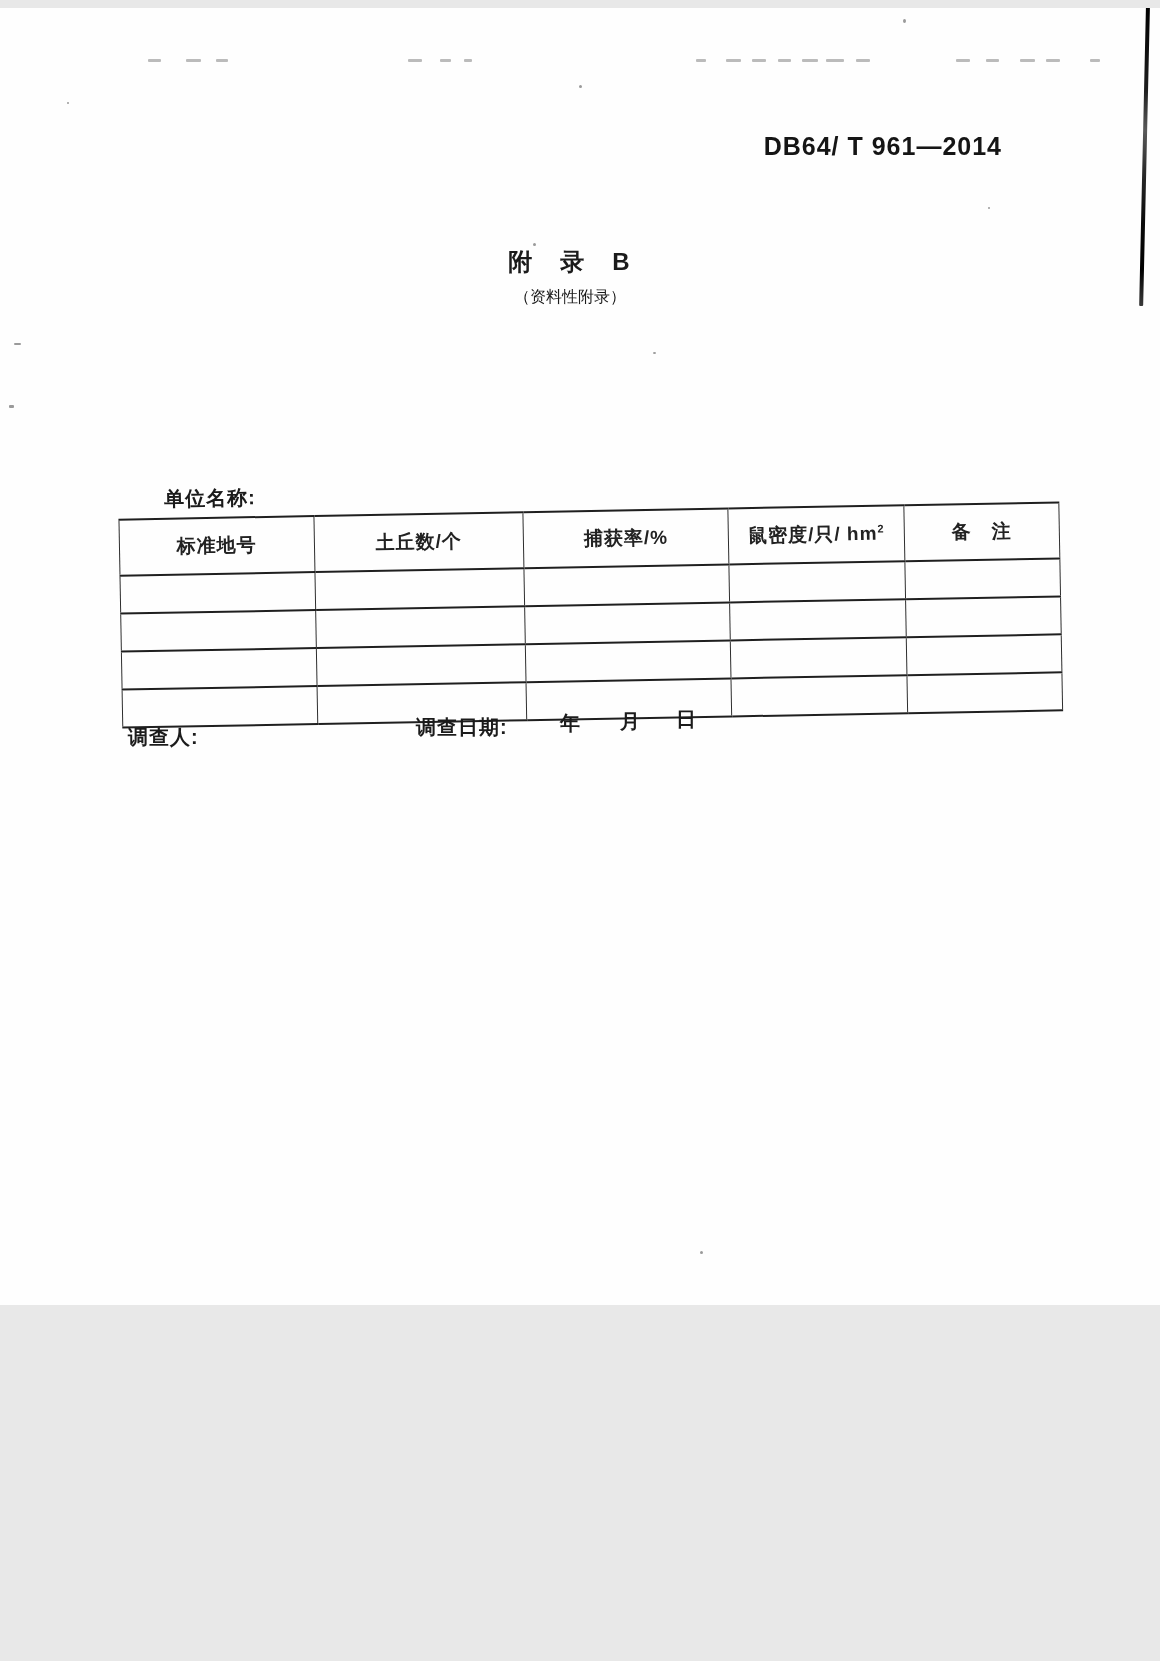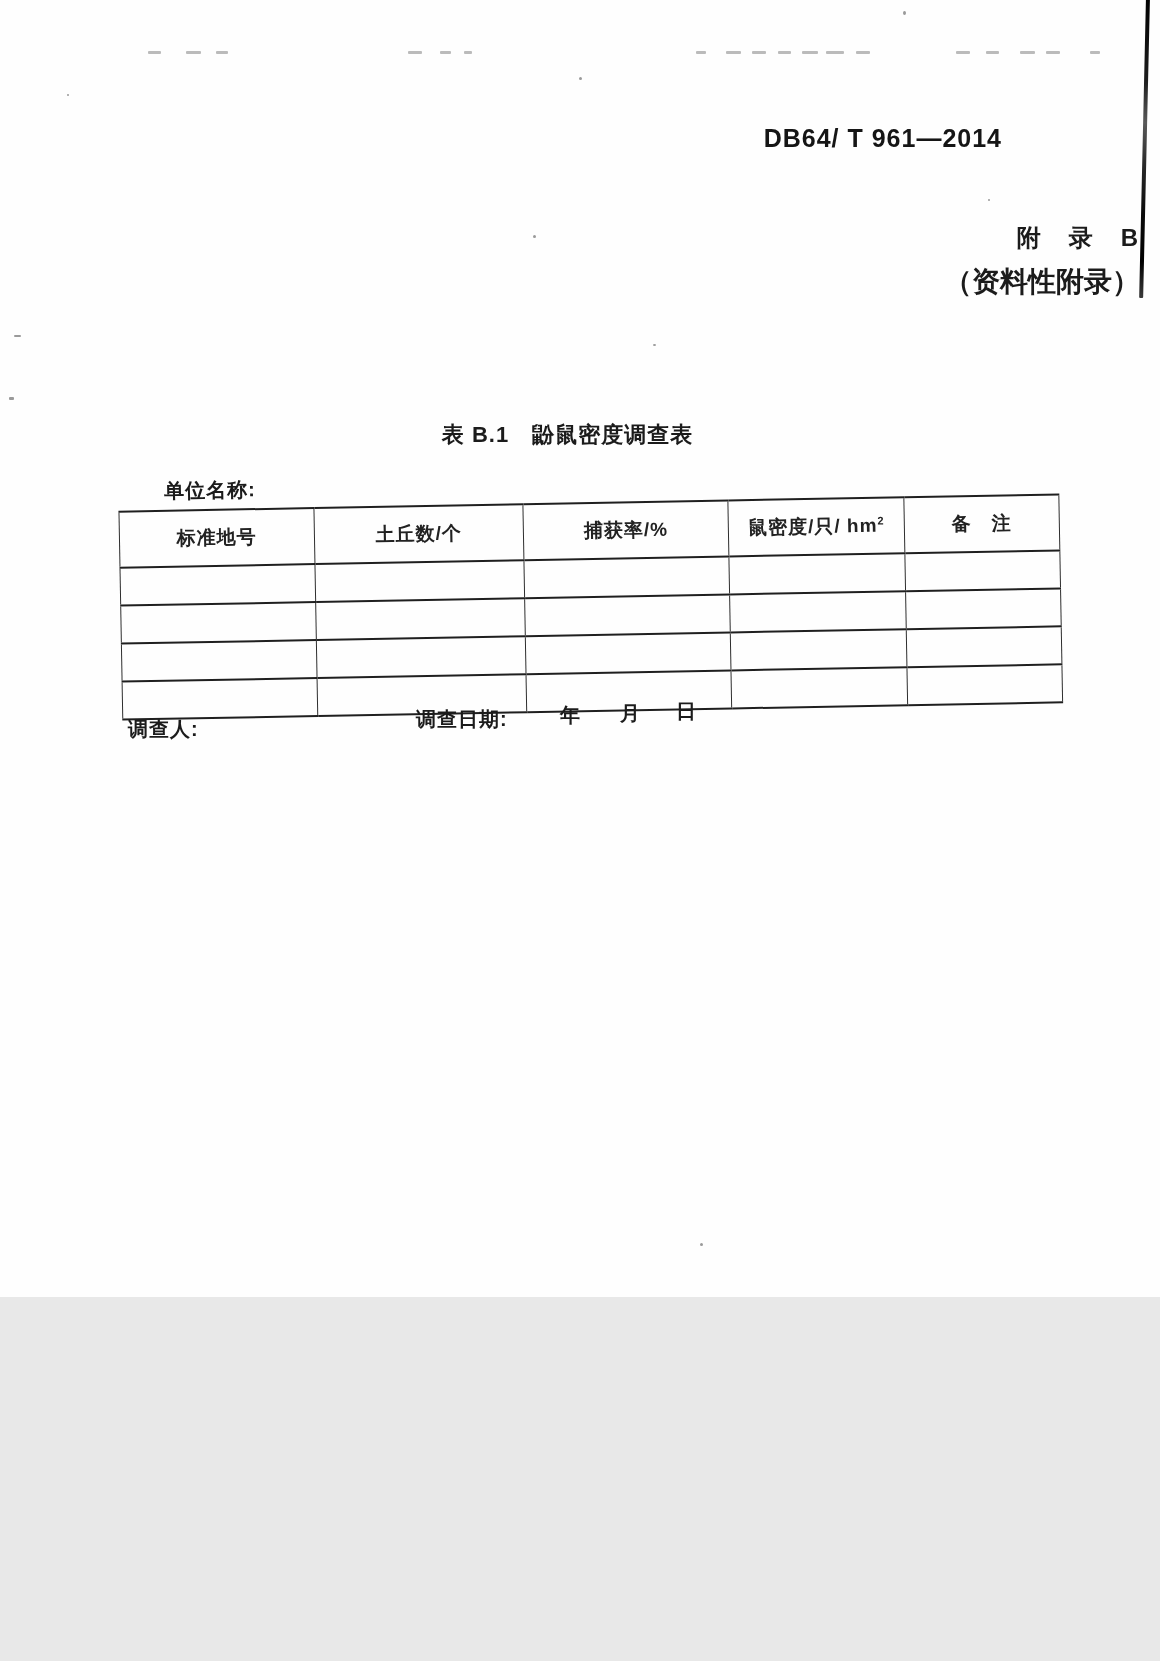--- a/index.html
+++ b/index.html
@@ -1,36 +1,36 @@
 <!DOCTYPE html>
 <html><head>
 <meta charset="utf-8">
 <style>
   html,body { margin:0; padding:0; background:#e8e8e8; }
   .page {
     position:relative;
     width:1160px; height:1297px;
-    margin:0 auto;
+    margin:8px auto;
     background:#fefefe;
     font-family:"Liberation Sans","DejaVu Sans",sans-serif;
     color:#1b1b1b;
     overflow:hidden;
   }
 
   
   .doc-number {
     position:absolute; top:124px; right:158px;
     font-size:25px; font-weight:700; letter-spacing:1px;
     color:#151515;
   }
 
   
-  .appendix-block { position:absolute; top:222px; left:0; width:1140px; text-align:right; }
+  .appendix-block { position:absolute; top:238px; left:0; width:1140px; text-align:center; }
   .appendix-title   { font-size:24px; font-weight:700; letter-spacing:2px; }
-  .appendix-subtitle{ font-size:28px; font-weight:700; margin-top:9px; }
+  .appendix-subtitle{ font-size:16px; font-weight:400; margin-top:9px; }
   .appendix-name    { font-size:23px; font-weight:700; margin-top:8px; letter-spacing:1px; }
 
   
   .section-line { position:absolute; top:368px; left:124px; font-size:21px; font-weight:700; }
   .section-line .sec-label { margin-right:26px; }
 
   
   .table-caption { position:absolute; top:420px; left:0; width:1135px; text-align:center;
                    font-size:22px; font-weight:700; letter-spacing:1px; }
 
@@ -109,21 +109,20 @@
   <div class="speck" style="left:770px;top:1553px;width:3px;height:3px"></div>
 
   <div class="doc-number">DB64/ T 961—2014</div>
 
   <div class="appendix-block">
     <div class="appendix-title">附　录　B</div>
     <div class="appendix-subtitle">（资料性附录）</div>
   </div>
 
 
-  <div class="table-caption">表 B.1　鼢鼠密度调查表</div>
 
   <div class="table-block">
     <div class="unit-label">单位名称:</div>
     <table class="survey">
       <colgroup>
         <col style="width:20.7%">
           <col style="width:22.3%">
           <col style="width:21.8%">
           <col style="width:18.7%">
           <col style="width:16.5%">

